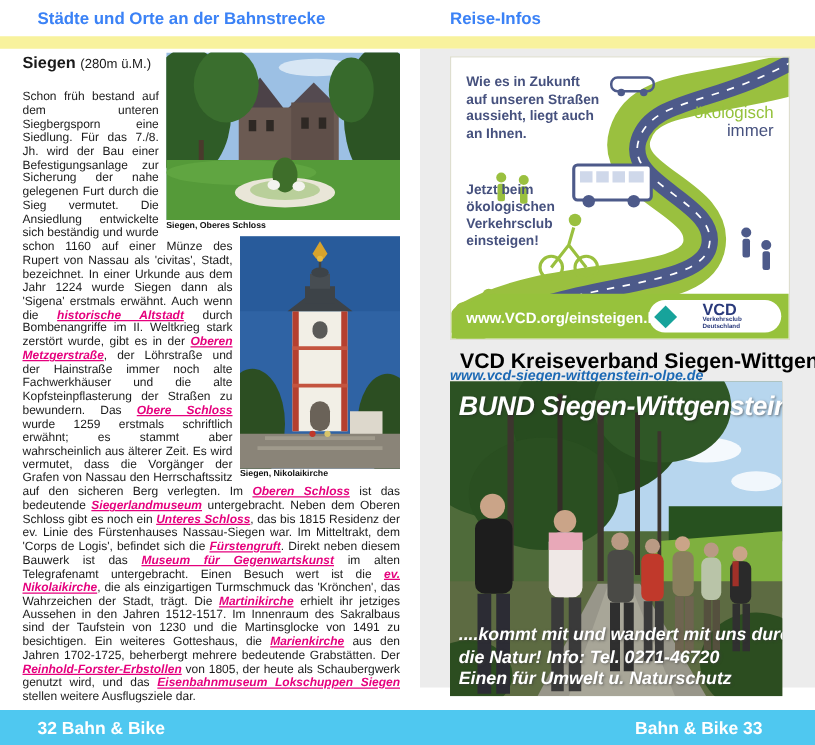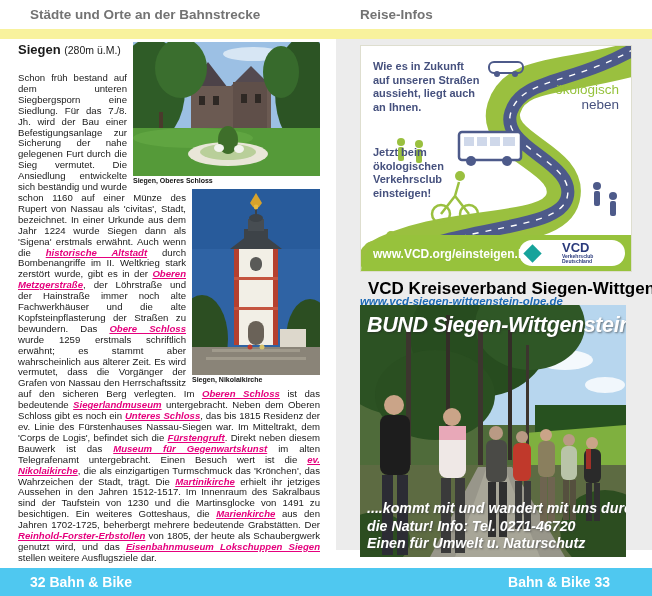--- a/index.html
+++ b/index.html
@@ -1,21 +1,21 @@
 <!DOCTYPE html>
 <html lang="de"><head>
 <meta charset="utf-8">
 <style>
   html,body{margin:0;padding:0;}
   body{
     width:652px;height:596px;position:relative;overflow:hidden;
     background:#ffffff;font-family:"Liberation Sans",sans-serif;color:#1a1a1a;
   }
   
-  .hdr{position:absolute;top:7px;font-size:13.5px;font-weight:bold;color:#737373;}
+  .hdr{position:absolute;top:7px;font-size:13.5px;font-weight:bold;color:#3b82f6;}
   .hdr-left{left:30px;}
   .hdr-right{left:360px;}
   .stripe{position:absolute;left:0;top:29px;width:652px;height:10px;background:#f8f29d;}
   
   .left-page{position:absolute;left:18px;top:42px;width:302px;}
   .city-heading{font-size:13px;font-weight:bold;}
   .city-alt{font-weight:normal;font-size:10.5px;}
   .fig{float:right;clear:right;}
   .fig1{width:187px;margin:0 0 3px 6px;}
   .fig2{width:128px;margin:2px 0 3px 6px;}
@@ -199,21 +199,21 @@
       <g fill="#9ac03f">
         <circle cx="30" cy="190" r="5"></circle>
           <rect x="26" y="196" width="8" height="16" rx="3"></rect>
         <ellipse cx="14" cy="200" rx="10" ry="5"></ellipse>
       </g>
     </svg>
     <div class="vcd-headline">Wie es in Zukunft auf unseren Straßen aussieht, liegt auch an Ihnen.</div>
     <div class="vcd-cta">Jetzt beim ökologischen Verkehrsclub einsteigen!</div>
     <div class="eco">
       <span class="eco-green">ökologisch</span>
-      <span class="eco-navy">neben</span>
+      <span class="eco-navy">immer</span>
     </div>
     <div class="vcd-band"></div>
     <div class="vcd-url">www.VCD.org/einsteigen.html</div>
     <div class="vcd-badge">
       <span class="vcd-diamond"></span>
       <span>
         <span class="vcd-logo-big">VCD</span>
         <span class="vcd-logo-sub">Verkehrsclub Deutschland</span>
       </span>
     </div>

